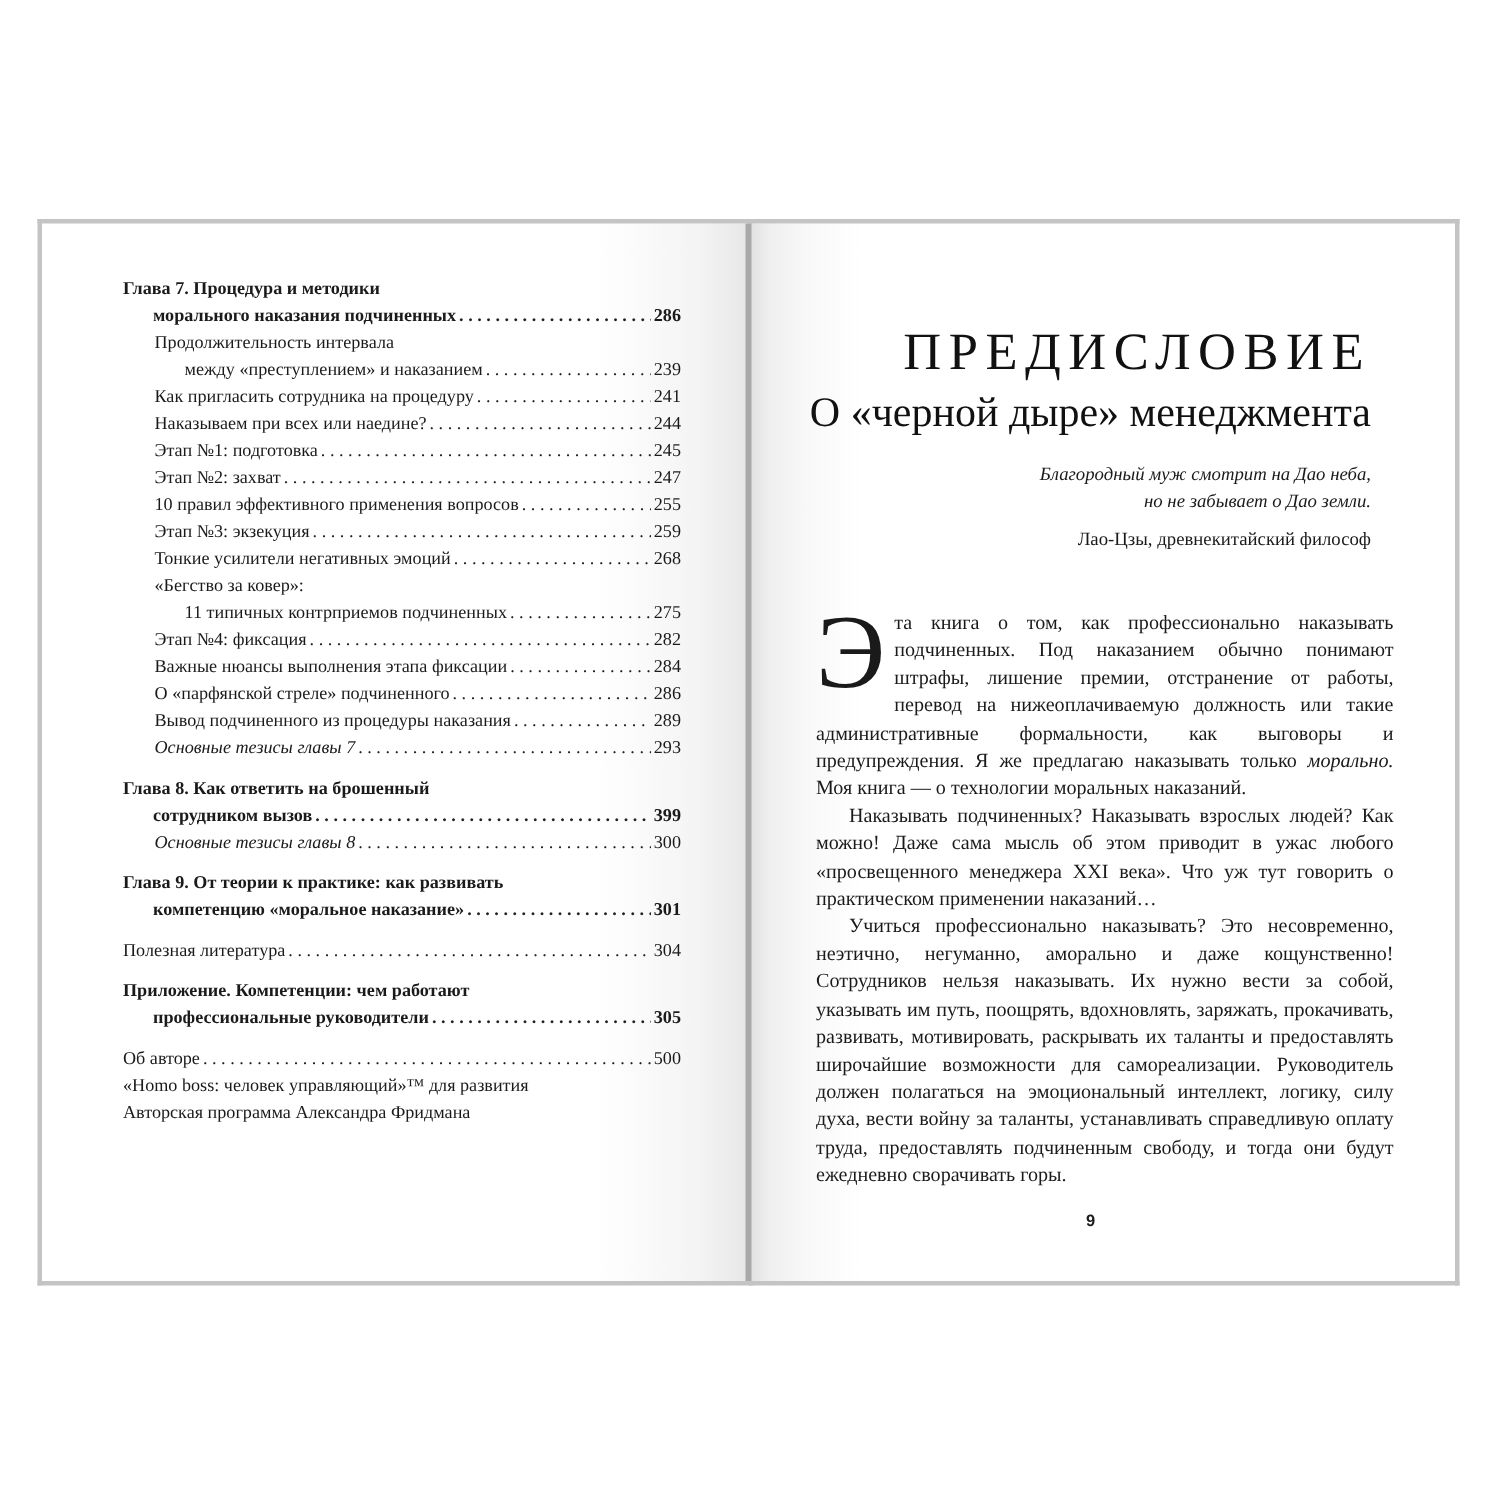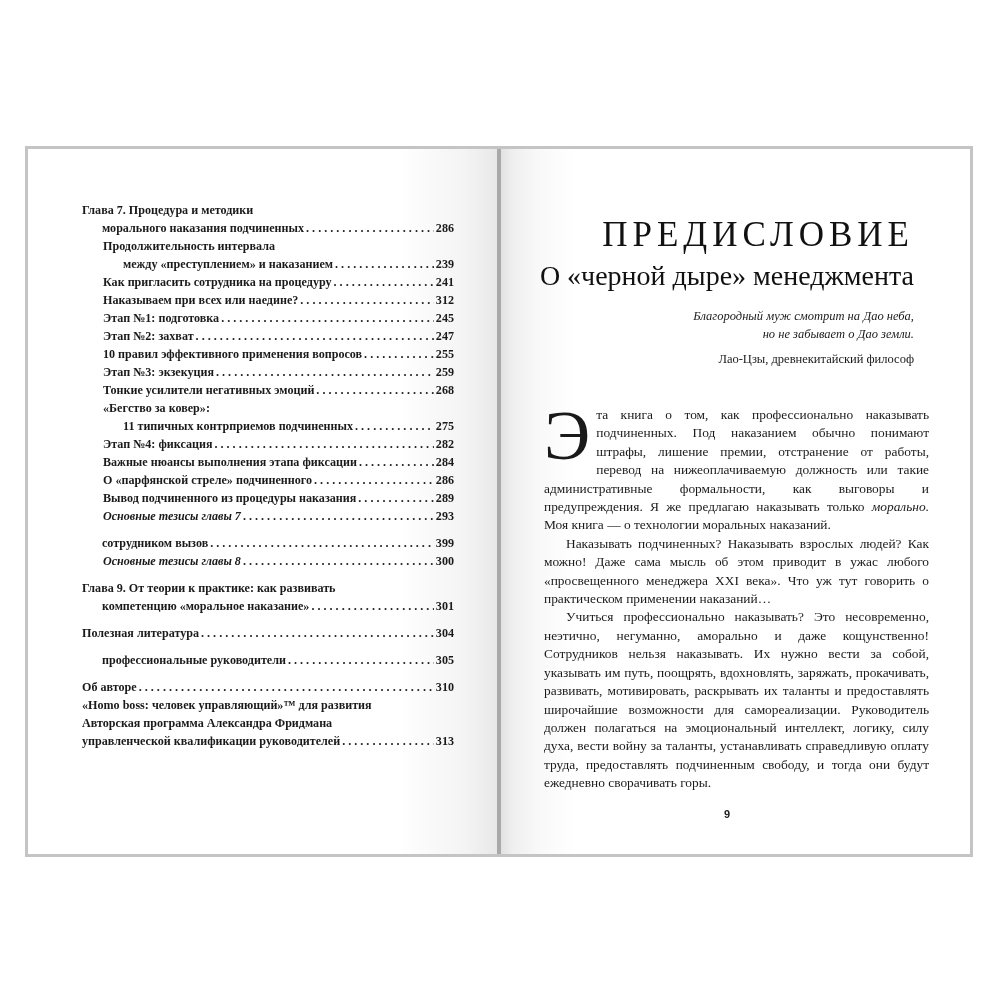--- a/index.html
+++ b/index.html
@@ -15,22 +15,22 @@
     background: linear-gradient(to right, #ffffff 0%, #ffffff 78%, #f4f4f4 92%, #e6e6e6 100%);
   }
   .page-right {
     left:474px; width:471px;
     border-top:3px solid #c4c4c4; border-right:3px solid #c4c4c4; border-bottom:3px solid #c4c4c4;
     background: linear-gradient(to right, #e0e0e0 0%, #efefef 3%, #f8f8f8 8%, #ffffff 16%, #ffffff 100%);
   }
   .spine { position:absolute; left:472px; top:3px; width:4px; height:705px; background:#a9a9a9; }
 
   
-  .toc { position:absolute; left:54px; top:52px; width:372px; font-size:12.1px; line-height:18px; font-family:"Liberation Serif", serif; }
-  .toc-entry { position:relative;font-weight:bold; }
+  .toc { position:absolute; left:54px; top:34px; width:372px; font-size:12.1px; line-height:18px; font-family:"Liberation Serif", serif; }
+  .toc-entry { position:relative; }
   .toc-entry.lvl1 { font-weight:bold; }
   .toc-entry.lvl2 { padding-left:21px; }
   .toc-entry.italic .tl { font-style:italic; }
   .toc-entry.gap { margin-top:9px; }
   .line { display:flex; align-items:baseline; white-space:nowrap; }
   .line.cont { padding-left:20px;text-align:right; }
   .line .tl { flex:0 0 auto; }
   .line .dots { flex:1 1 auto; overflow:hidden; margin:0 2px; letter-spacing:3px; color:#222; }
   .line .dots::after { content:". . . . . . . . . . . . . . . . . . . . . . . . . . . . . . . . . . . . . . . . . . . . . . . . . . . . . . . . . . . ."; letter-spacing:0; }
   .line .pg { flex:0 0 auto; }
@@ -78,21 +78,21 @@
           <div class="line">
             <span class="tl">Как пригласить сотрудника на процедуру</span>
             <span class="dots"></span>
             <span class="pg">241</span>
           </div>
         </div>
         <div class="toc-entry lvl2">
           <div class="line">
             <span class="tl">Наказываем при всех или наедине?</span>
             <span class="dots"></span>
-            <span class="pg">312</span>
+            <span class="pg">244</span>
           </div>
         </div>
         <div class="toc-entry lvl2">
           <div class="line">
             <span class="tl">Этап №1: подготовка</span>
             <span class="dots"></span>
             <span class="pg">245</span>
           </div>
         </div>
         <div class="toc-entry lvl2">
@@ -162,20 +162,23 @@
           </div>
         </div>
         <div class="toc-entry lvl2 italic">
           <div class="line">
             <span class="tl">Основные тезисы главы 7</span>
             <span class="dots"></span>
             <span class="pg">293</span>
           </div>
         </div>
         <div class="toc-entry lvl1 gap">
+          <div class="line">
+            <span class="tl">Глава 8. Как ответить на брошенный</span>
+          </div>
           <div class="line cont">
             <span class="tl">сотрудником вызов</span>
             <span class="dots"></span>
             <span class="pg">399</span>
           </div>
         </div>
         <div class="toc-entry lvl2 italic">
           <div class="line">
             <span class="tl">Основные тезисы главы 8</span>
             <span class="dots"></span>
@@ -193,44 +196,42 @@
           </div>
         </div>
         <div class="toc-entry lvl0 gap">
           <div class="line">
             <span class="tl">Полезная литература</span>
             <span class="dots"></span>
             <span class="pg">304</span>
           </div>
         </div>
         <div class="toc-entry lvl1 gap">
+          <div class="line">
+            <span class="tl">Приложение. Компетенции: чем работают</span>
+          </div>
           <div class="line cont">
             <span class="tl">профессиональные руководители</span>
             <span class="dots"></span>
             <span class="pg">305</span>
           </div>
         </div>
         <div class="toc-entry lvl0 gap">
           <div class="line">
             <span class="tl">Об авторе</span>
             <span class="dots"></span>
-            <span class="pg">310</span>
+            <span class="pg">500</span>
           </div>
         </div>
         <div class="toc-entry lvl0">
           <div class="line">
             <span class="tl">«Homo boss: человек управляющий»™ для развития</span>
           </div>
           <div class="line">
             <span class="tl">Авторская программа Александра Фридмана</span>
-          </div>
-          <div class="line">
-            <span class="tl">управленческой квалификации руководителей</span>
-            <span class="dots"></span>
-            <span class="pg">313</span>
           </div>
         </div>
       </div>
   </div>
   <div class="page page-right">
     <div class="r-head">
       <div class="preface-title">ПРЕДИСЛОВИЕ</div>
       <div class="preface-sub">О «черной дыре» менеджмента</div>
     </div>
     <div class="epigraph">

